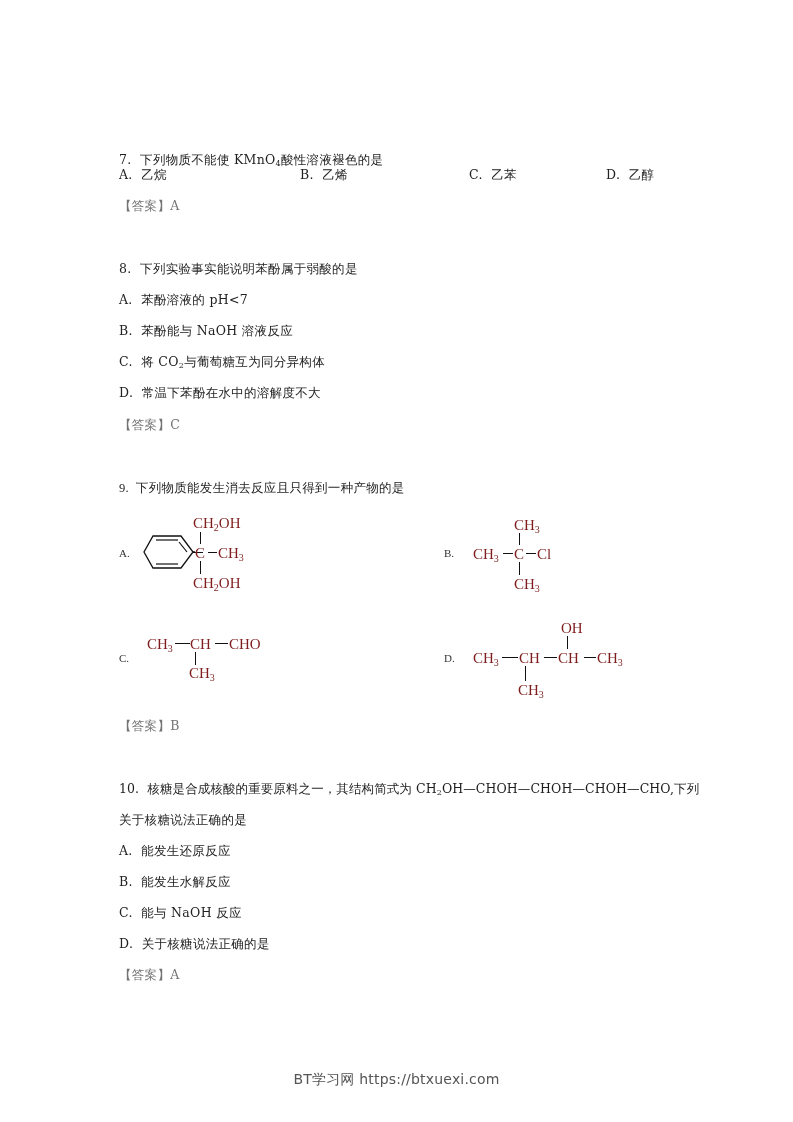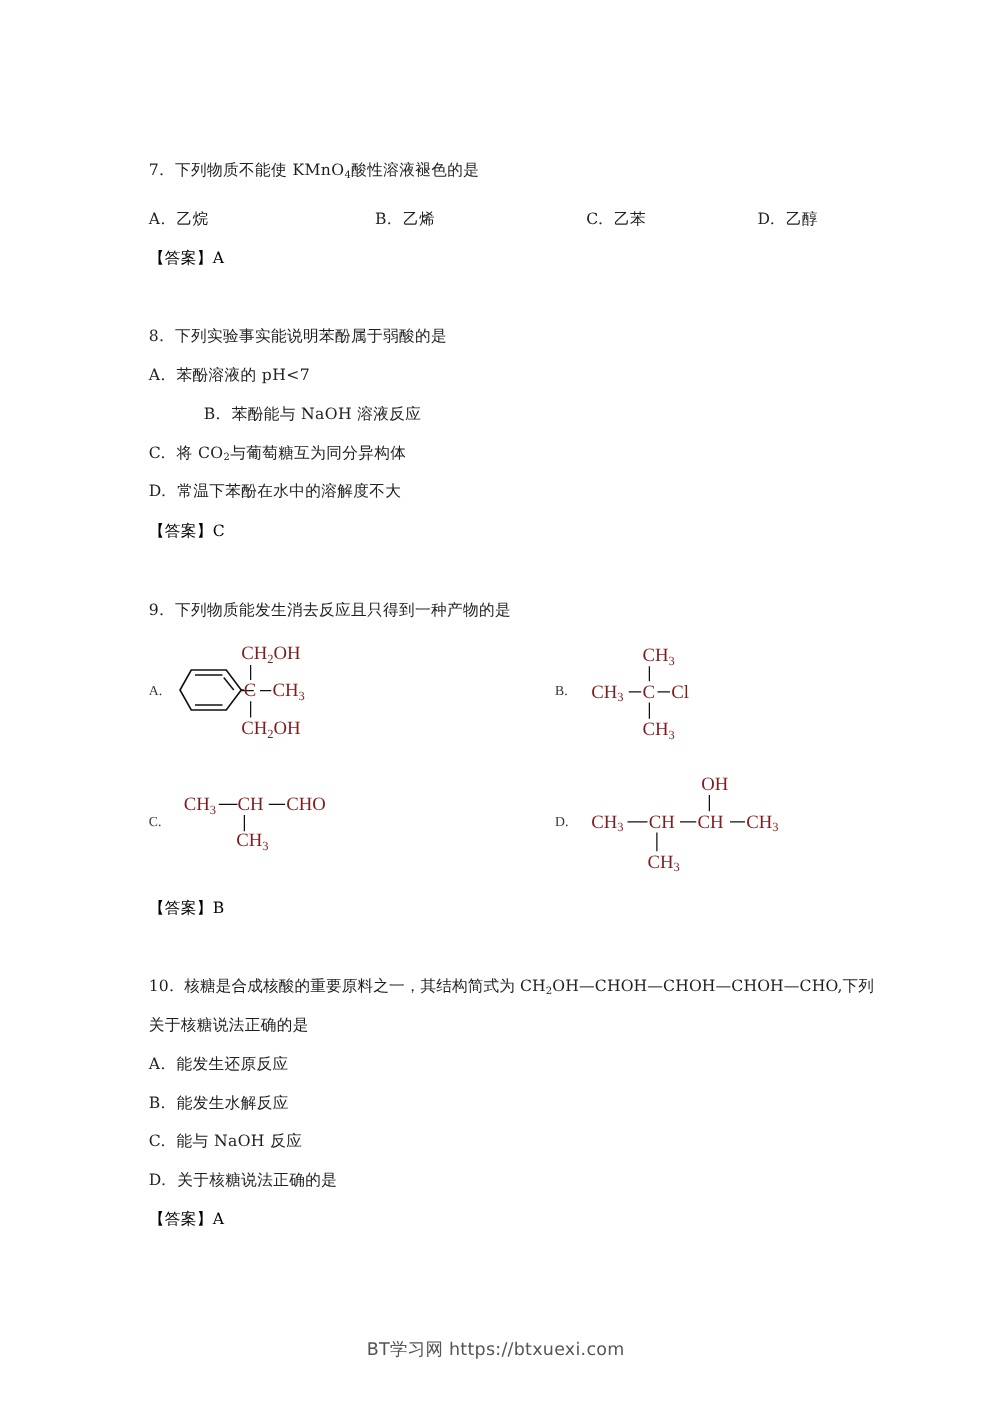--- a/index.html
+++ b/index.html
@@ -1,33 +1,33 @@
 <!DOCTYPE html>
 <html><head>
 <meta charset="utf-8">
 <style>
   html, body { margin: 0; padding: 0; background: #ffffff; }
   body { width: 793px; height: 1122px; position: relative; overflow: hidden;
          font-family: "DejaVu Serif", "Liberation Serif", serif; color: #222; }
   .t { position: absolute; font-size: 12.5px; line-height: 16px; white-space: nowrap; letter-spacing: 0.3px; }
   .q { color: #1e1e1e; }
-  .ans { color: #000000; }
+  .ans { color: #737373; }
   sub { font-size: 8px; vertical-align: -2px; line-height: 0; }
   .chem { position: absolute; font-family: "Liberation Serif", "DejaVu Serif", serif; font-size: 15px; color: #7f1d1d; white-space: nowrap; line-height: 16px; text-align: right; }
   .chem sub { font-size: 10px; vertical-align: -3px; }
   .bond-h { position: absolute; height: 1.2px; background: #111; }
   .bond-v { position: absolute; width: 1.2px; background: #111; }
   .optlabel { position: absolute; font-size: 11px; color: #333; font-family: "Liberation Serif", serif; }
   .footer { position: absolute; left: 0; width: 793px; top: 1071px; text-align: center;
             font-family: "DejaVu Sans", "Liberation Sans", sans-serif; font-size: 14px; color: #555; letter-spacing: 0.2px; }
 </style>
 </head>
 <body>
 
-<div class="t q" style="left:119px;top:128px;">
+<div class="t q" style="left:119px;top:152px;">
   <span>7.</span>&nbsp;
   <span>下列物质不能使 KMnO</span><sub>4</sub><span>酸性溶液褪色的是</span>
 </div>
 <div class="t" style="left:119px;top:167px;">
   <span>A.</span>&nbsp;
   <span>乙烷</span>
 </div>
 <div class="t" style="left:282px;top:167px;margin-left:18px;">
   <span>B.</span>&nbsp;
   <span>乙烯</span>
@@ -45,37 +45,37 @@
 </div>
 
 <div class="t q" style="left:119px;top:261px;">
   <span>8.</span>&nbsp;
   <span>下列实验事实能说明苯酚属于弱酸的是</span>
 </div>
 <div class="t" style="left:119px;top:292px;">
   <span>A.</span>&nbsp;
   <span>苯酚溶液的 pH&lt;7</span>
 </div>
-<div class="t" style="left:119px;top:323px;margin-left:44px;">
+<div class="t" style="left:119px;top:323px;">
   <span>B.</span>&nbsp;
   <span>苯酚能与 NaOH 溶液反应</span>
 </div>
 <div class="t" style="left:119px;top:354px;">
   <span>C.</span>&nbsp;
   <span>将 CO</span><sub>2</sub><span>与葡萄糖互为同分异构体</span>
 </div>
 <div class="t" style="left:119px;top:385px;">
   <span>D.</span>&nbsp;
   <span>常温下苯酚在水中的溶解度不大</span>
 </div>
 <div class="t ans" style="left:119px;top:417px;">
   <span>【答案】</span><span>C</span>
 </div>
 
-<div class="t q" style="left:119px;top:480px;">
+<div class="t q" style="left:119px;top:480px;font-family:Liberation Serif, serif;">
   <span>9.</span>&nbsp;
   <span>下列物质能发生消去反应且只得到一种产物的是</span>
 </div>
 
 <div>
   <span class="optlabel" style="left:119px;top:547px;">A.</span>
   <svg style="position:absolute;left:143px;top:534px;" width="52" height="36" viewBox="0 0 52 36">
     <polygon points="10,2 38,2 50,18 38,34 10,34 1,18" fill="none" stroke="#111" stroke-width="1.3"></polygon>
     <line x1="13" y1="6" x2="35" y2="6" stroke="#111" stroke-width="1.2"></line>
     <line x1="13" y1="30" x2="35" y2="30" stroke="#111" stroke-width="1.2"></line>

